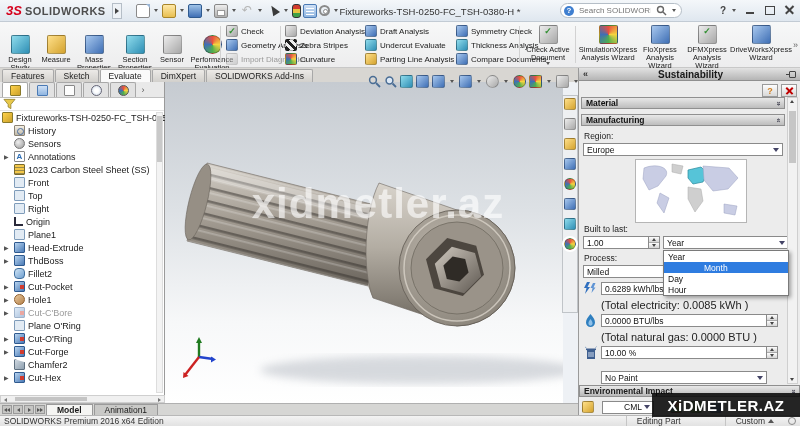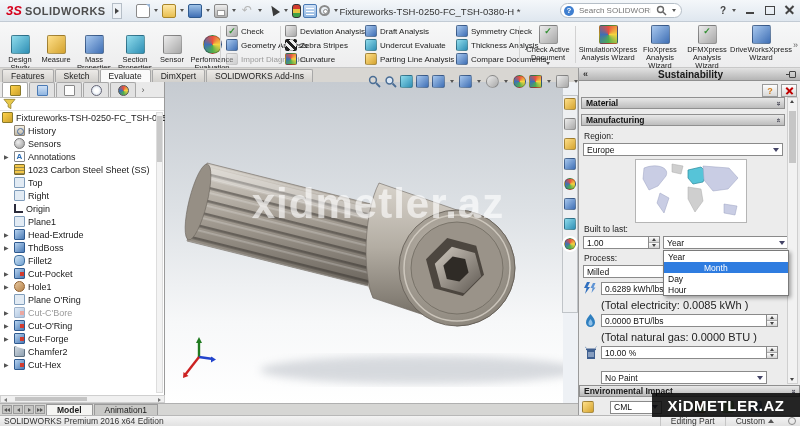--- a/index.html
+++ b/index.html
@@ -162,34 +162,34 @@
   #ddlist{position:absolute;left:84px;top:182px;width:126px;background:#fff;border:1px solid #7a7a7a;box-shadow:2px 2px 4px rgba(0,0,0,.35);z-index:30;}
   #ddlist .opt{height:11px;font-size:8.5px;display:flex;align-items:center;padding:0 4px;color:#111;}
   #ddlist .opt.selected{background:#2e7ce0;color:#fff;padding-left:40px;}
   #mapbox{position:absolute;left:56px;top:91px;width:112px;height:64px;background:#fff;border:1px solid #b5b5b5;}
   .eic{position:absolute;width:15px;height:15px;}
   #pscroll{position:absolute;right:2px;top:29px;width:11px;height:287px;background:#f2f2f2;border:1px solid #cfcfcf;}
   #pscroll .thumb{position:absolute;left:1px;right:1px;top:13px;height:52px;background:#c6c6c6;}
   #pscroll .pu{position:absolute;top:2px;left:2px;}
   #pscroll .pd{position:absolute;bottom:2px;left:2px;}
   #envhdr{position:absolute;left:0;right:0;top:317px;height:12px;background:linear-gradient(#e8e8e8,#b8b8b8);border:1px solid #8f8f8f;display:flex;align-items:center;font-weight:bold;font-size:8.5px;padding:0 4px;}
-  #cmlrow{position:absolute;left:3px;top:331px;height:16px;display:flex;align-items:center;gap:16px;}
+  #cmlrow{position:absolute;left:3px;top:331px;height:16px;display:flex;align-items:center;gap:8px;text-align:right;}
   .fade-ic{opacity:.8;}
 
   
   #modeltabs{position:absolute;left:0;top:403px;width:578px;height:12px;background:#d6d6d4;border-top:1px solid #b0b0b0;display:flex;align-items:center;padding-left:2px;gap:1px;}
   .navb{width:10px;height:9px;background:#c6c6c4;border:1px solid #9a9a9a;display:flex;align-items:center;justify-content:center;}
   .navb i{display:block;width:0;height:0;border-top:2.5px solid transparent;border-bottom:2.5px solid transparent;}
   .navb .il{border-right:3px solid #555;}
   .navb .ir{border-left:3px solid #555;}
   .dtab{padding:0 10px;height:11px;display:flex;align-items:center;font-size:8.5px;background:#c9c9c7;border:1px solid #9a9a9a;border-bottom:none;}
   .dtab.active{background:#f5f5f3;font-weight:bold;}
   #statusbar{position:absolute;left:0;top:415px;width:800px;height:11px;background:linear-gradient(#f3f3f3,#e2e2e2);border-top:1px solid #b8b8b8;display:flex;align-items:center;font-size:8.5px;color:#333;}
   #status-left{padding-left:4px;flex:1;}
-  .sseg{padding:0 10px;border-left:1px solid #c5c5c5;height:100%;display:flex;align-items:center;gap:3px;white-space:nowrap;}
+  .sseg{padding:0 10px;border-left:1px solid #c5c5c5;height:100%;display:flex;align-items:center;gap:3px;white-space:nowrap;margin-left:34px;}
   .gear2{width:8px;height:8px;border:1.5px solid #8a8a8a;border-radius:50%;margin:0 4px;position:relative;}
   .caru{width:0;height:0;border-left:3px solid transparent;border-right:3px solid transparent;border-bottom:4px solid #555;}
 
   #corner-watermark{position:absolute;left:652px;top:393px;width:148px;height:24px;background:rgba(8,8,8,.88);color:#fff;display:flex;align-items:center;justify-content:center;font-weight:bold;font-size:15px;letter-spacing:.5px;z-index:50;}
 </style>
 </head>
 <body>
 
 <div id="app">
 
@@ -399,20 +399,24 @@
           <div class="arr"></div>
           <div class="ti ti-annot"></div>
           <span>Annotations</span>
         </div>
       <div class="trow">
           <div class="ti ti-mat"></div>
           <span>1023 Carbon Steel Sheet (SS)</span>
         </div>
       <div class="trow">
           <div class="ti ti-plane"></div>
+          <span>Front</span>
+        </div>
+      <div class="trow">
+          <div class="ti ti-plane"></div>
           <span>Top</span>
         </div>
       <div class="trow">
           <div class="ti ti-plane"></div>
           <span>Right</span>
         </div>
       <div class="trow">
           <div class="ti ti-origin"></div>
           <span>Origin</span>
         </div>
@@ -437,28 +441,28 @@
       <div class="trow exp">
           <div class="arr"></div>
           <div class="ti ti-cut"></div>
           <span>Cut-Pocket</span>
         </div>
       <div class="trow exp">
           <div class="arr"></div>
           <div class="ti ti-hole"></div>
           <span>Hole1</span>
         </div>
+      <div class="trow exp dis">
+          <div class="arr"></div>
+          <div class="ti ti-cut" style="opacity:.45;"></div>
+          <span>Cut-C'Bore</span>
+        </div>
       <div class="trow">
           <div class="ti ti-plane"></div>
           <span>Plane O'Ring</span>
-        </div>
-      <div class="trow exp dis">
-          <div class="arr"></div>
-          <div class="ti ti-cut" style="opacity:.45;"></div>
-          <span>Cut-C'Bore</span>
         </div>
       <div class="trow exp">
           <div class="arr"></div>
           <div class="ti ti-cut"></div>
           <span>Cut-O'Ring</span>
         </div>
       <div class="trow exp">
           <div class="arr"></div>
           <div class="ti ti-cut"></div>
           <span>Cut-Forge</span>

